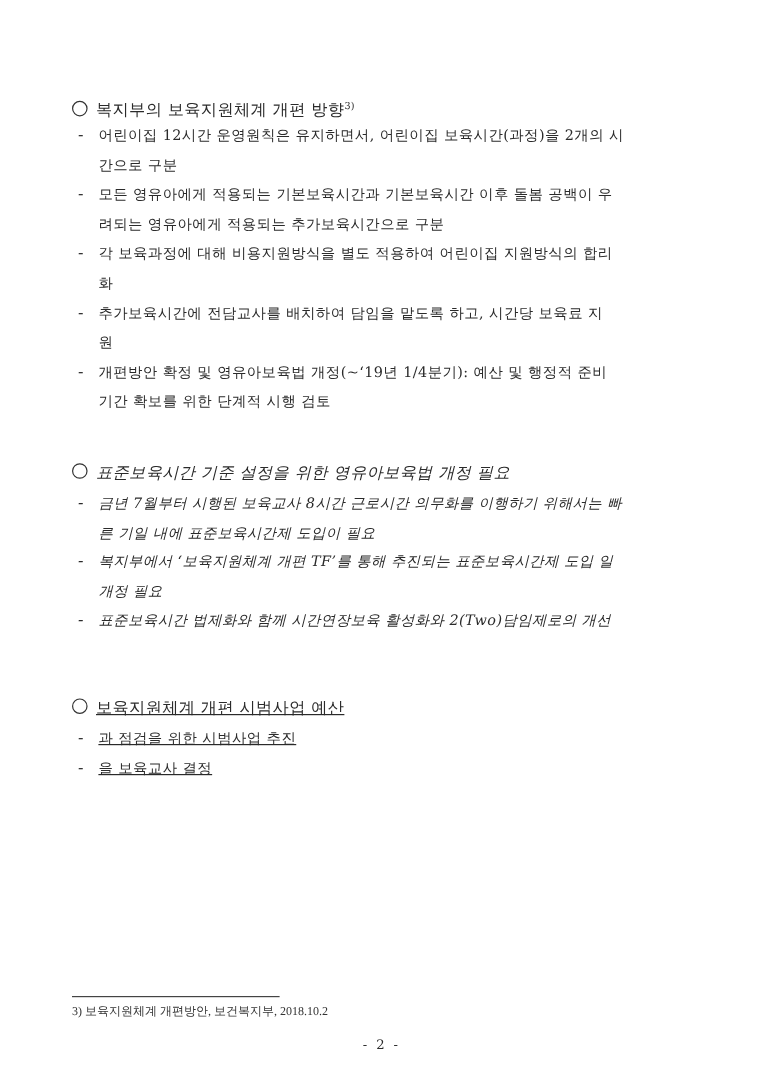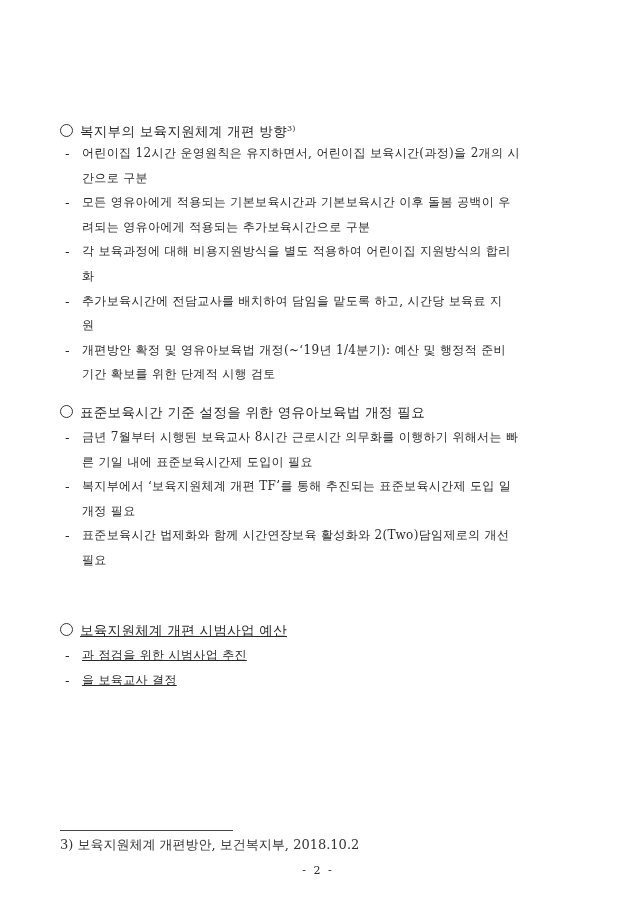--- a/index.html
+++ b/index.html
@@ -5,21 +5,21 @@
     html, body { margin: 0; padding: 0; background: #ffffff; }
     body {
       width: 636px; height: 899px; position: relative; overflow: hidden;
       font-family: "DejaVu Serif", "Liberation Serif", serif;
       color: #2a2a2a;
     }
     .page { position: absolute; left: 0; top: 0; width: 636px; height: 899px; }
     .section { position: absolute; left: 60px; width: 520px; }
     .heading {
       height: 25px; line-height: 25px; font-size: 13.5px;
-      white-space: nowrap; letter-spacing: 0.3px; margin-top: 40px;
+      white-space: nowrap; letter-spacing: 0.3px;
     }
     .heading .circle {
       display: inline-block; width: 11px; height: 11px;
       border: 1px solid #333; border-radius: 50%;
       vertical-align: -1px; margin-right: 7px;
     }
     .heading sup { font-size: 8px; vertical-align: 5px; }
     .item { position: relative; padding-left: 22px; }
     .item .dash {
       position: absolute; left: 5px; top: 0; height: 24.6px; line-height: 24.6px;
@@ -27,22 +27,22 @@
     }
     .item .line {
       display: block; height: 24.6px; line-height: 24.6px; font-size: 12px;
       white-space: nowrap; letter-spacing: 0.35px;
     }
     .footnote-rule {
       position: absolute; left: 60px; top: 830px; width: 173px; height: 0;
       border-top: 1px solid #444;
     }
     .footnote {
-      position: absolute; left: 60px; top: 836px; font-size: 13px;
-      white-space: nowrap; color: #333;
+      position: absolute; left: 60px; top: 836px; font-size: 10px;
+      white-space: nowrap; color: #333; font-family: Liberation Serif, serif;
     }
     .page-number {
       position: absolute; left: 0; width: 636px; top: 864px; text-align: center;
       font-size: 11px; letter-spacing: 2px;
     }
   </style>
 </head>
 <body>
 
 <div class="page">
@@ -71,38 +71,37 @@
       <span class="line">추가보육시간에 전담교사를 배치하여 담임을 맡도록 하고, 시간당 보육료 지</span>
       <span class="line">원</span>
     </div>
     <div class="item">
       <span class="dash">-</span>
       <span class="line">개편방안 확정 및 영유아보육법 개정(~‘19년 1/4분기): 예산 및 행정적 준비</span>
       <span class="line">기간 확보를 위한 단계적 시행 검토</span>
     </div>
   </div>
 
-  <div class="section" style="top:360px;">
+  <div class="section" style="top:382px;font-style:italic;">
     <div class="heading">
       <span class="circle"></span><span>표준보육시간 기준 설정을 위한 영유아보육법 개정 필요</span>
     </div>
     <div class="item">
       <span class="dash">-</span>
       <span class="line">금년 7월부터 시행된 보육교사 8시간 근로시간 의무화를 이행하기 위해서는 빠</span>
       <span class="line">른 기일 내에 표준보육시간제 도입이 필요</span>
     </div>
     <div class="item">
       <span class="dash">-</span>
       <span class="line">복지부에서 ‘보육지원체계 개편 TF’를 통해 추진되는 표준보육시간제 도입 일</span>
       <span class="line">개정 필요</span>
     </div>
     <div class="item">
       <span class="dash">-</span>
       <span class="line">표준보육시간 법제화와 함께 시간연장보육 활성화와 2(Two)담임제로의 개선</span>
-      <span class="line">필요</span>
     </div>
   </div>
 
   <div class="section" style="top:578px;text-decoration:underline;">
     <div class="heading">
       <span class="circle"></span><span>보육지원체계 개편 시범사업 예산</span>
     </div>
     <div class="item">
       <span class="dash">-</span>
       <span class="line">과 점검을 위한 시범사업 추진</span>

